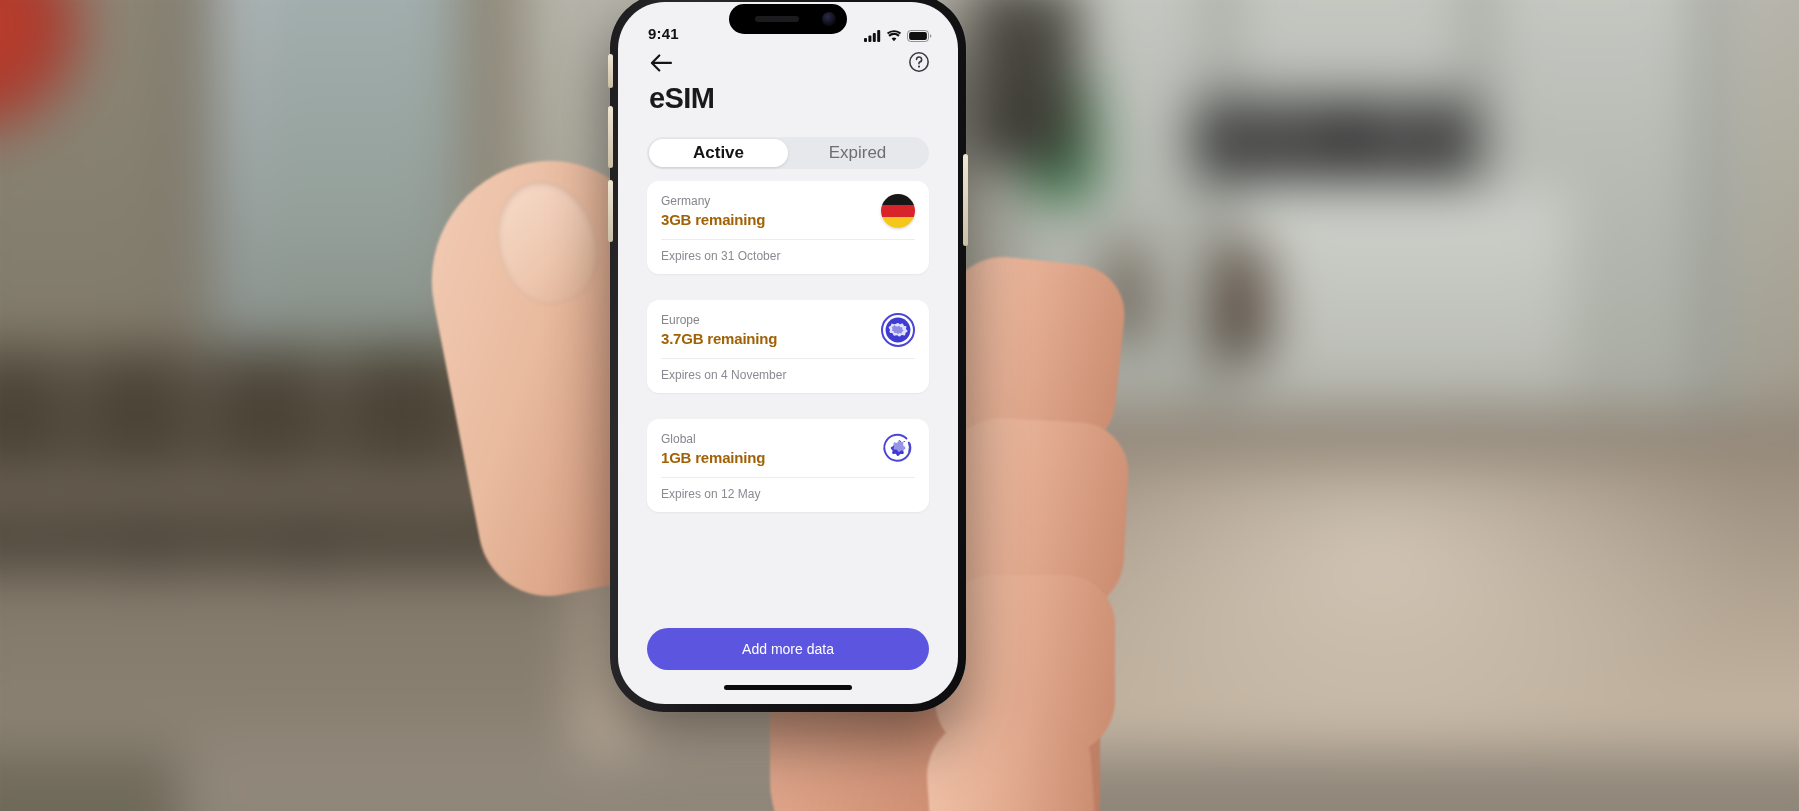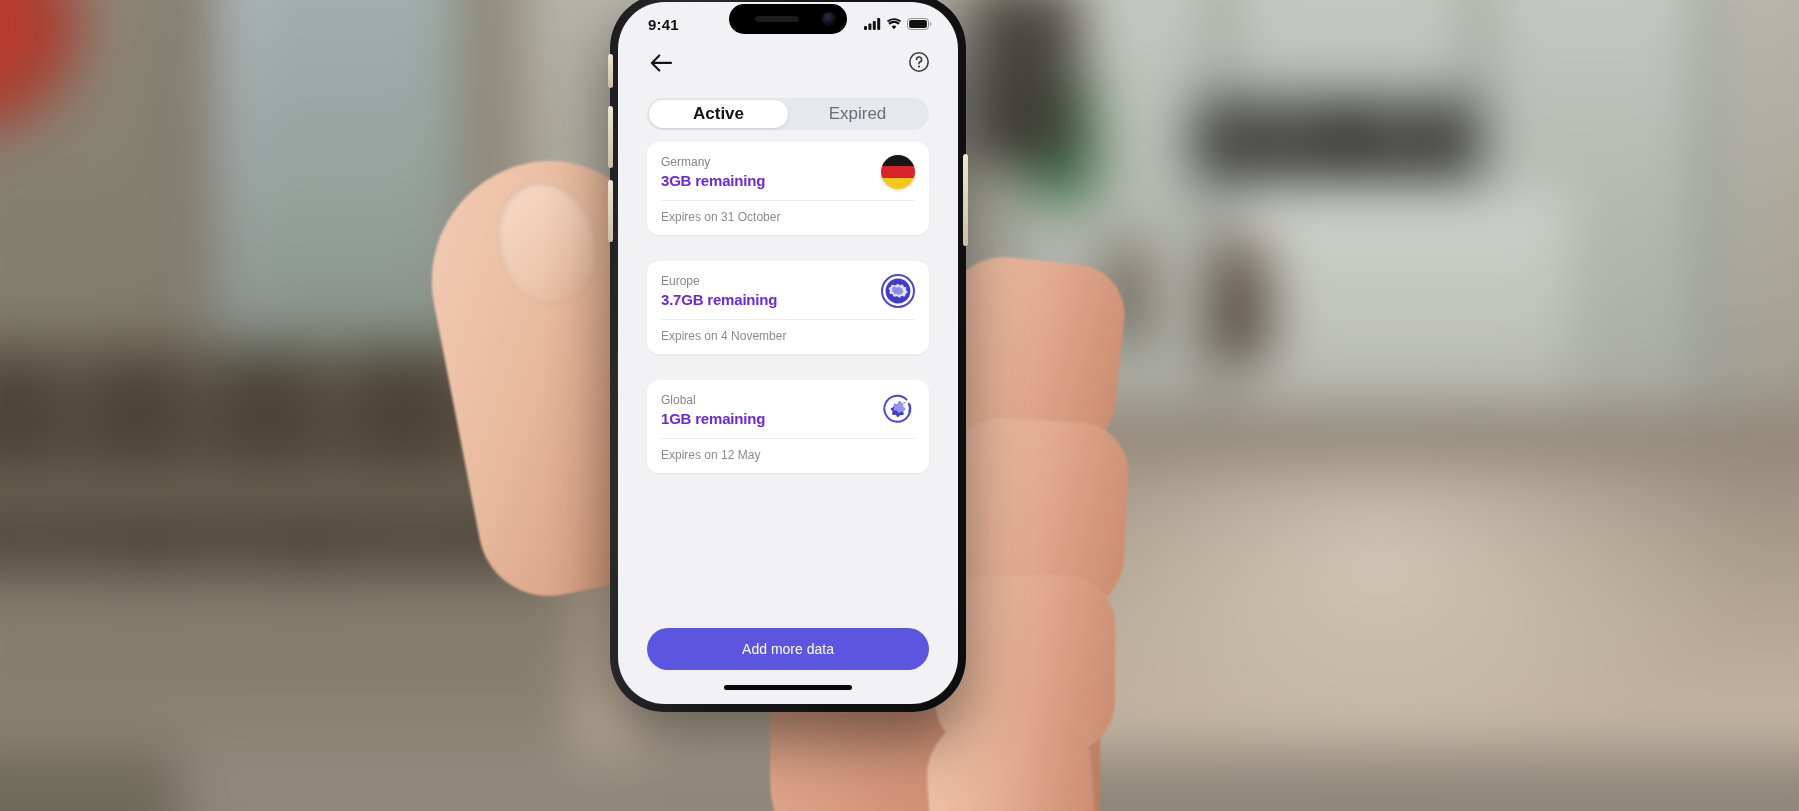--- a/index.html
+++ b/index.html
@@ -123,21 +123,21 @@
     position:relative; width:100%; height:100%;
     background:#f2f2f5;
     border-radius:47px;
     overflow:hidden;
     display:flex; flex-direction:column;
   }
 
   
   .statusbar {
     height:40px; position:relative; flex:none;
-    display:flex; align-items:center; justify-content:space-between;
+    display:flex; align-items:flex-end; justify-content:space-between;
     padding:0 26px 0 30px;
   }
   .status-time { font-size:15px; font-weight:700; color:#111; letter-spacing:.2px; padding-top:4px;}
   .status-right { display:flex; align-items:center; gap:5px; padding-top:4px;}
   .dynamic-island {
     position:absolute; left:50%; top:2px; transform:translateX(-50%);
     width:118px; height:30px; background:#000; border-radius:20px; z-index:5;
   }
   .di-speaker{ position:absolute; left:26px; top:12px; width:44px; height:6px;
                background:#1b1b1e; border-radius:3px;}
@@ -161,21 +161,21 @@
          border-radius:15px; font-size:17px; color:#6d6e75; cursor:pointer; }
   .seg.active { background:#fff; color:#141416; font-weight:700;
                 box-shadow:0 1px 3px rgba(0,0,0,.12); }
 
   
   .cards { padding:12px 29px 4px 29px; display:flex; flex-direction:column; gap:26px; flex:none;}
   .card { background:#fff; border-radius:12px; padding:13px 14px 11px 14px;
           box-shadow:0 1px 2px rgba(0,0,0,.05); cursor:pointer; }
   .card-top { display:flex; justify-content:space-between; align-items:flex-start; }
   .card-region { font-size:12px; color:#85868d; }
-  .card-amount { font-size:15px; font-weight:700; color:#6d28d9; margin-top:3px; letter-spacing:-.2px;}
+  .card-amount { font-size:15px; font-weight:700; color:#a16207; margin-top:3px; letter-spacing:-.2px;}
   .card-sep { height:1px; background:#ececf0; margin:11px 0 0 0; }
   .card-expiry { font-size:12px; color:#8a8b92; padding-top:9px; }
   .card-icon { width:34px; height:34px; flex:none; }
 
   
   .flag-de { width:34px; height:34px; border-radius:50%; overflow:hidden;
              display:flex; flex-direction:column; box-shadow:0 1px 3px rgba(0,0,0,.18);}
   .flag-de i { display:block; height:33.34%; }
 
   .spacer { flex:1; }
@@ -292,20 +292,21 @@
       </div>
       <div class="help-btn">
         <svg width="22" height="22" viewBox="0 0 24 24">
           <circle cx="12" cy="12" r="10" fill="none" stroke="#3a3a3e" stroke-width="1.7"></circle>
           <path d="M9.3 9.2a2.8 2.8 0 1 1 3.4 2.9c-.5.2-.7.6-.7 1.1v.6" fill="none" stroke="#3a3a3e" stroke-width="1.7" stroke-linecap="round"></path>
           <circle cx="12" cy="17" r="1.15" fill="#3a3a3e"></circle>
         </svg>
       </div>
     </div>
 
+    <div class="page-title">eSIM</div>
 
     <div class="seg-wrap">
       <div class="seg active">Active</div>
       <div class="seg">Expired</div>
     </div>
 
     <div class="cards">
 
       <div class="card">
         <div class="card-top">

